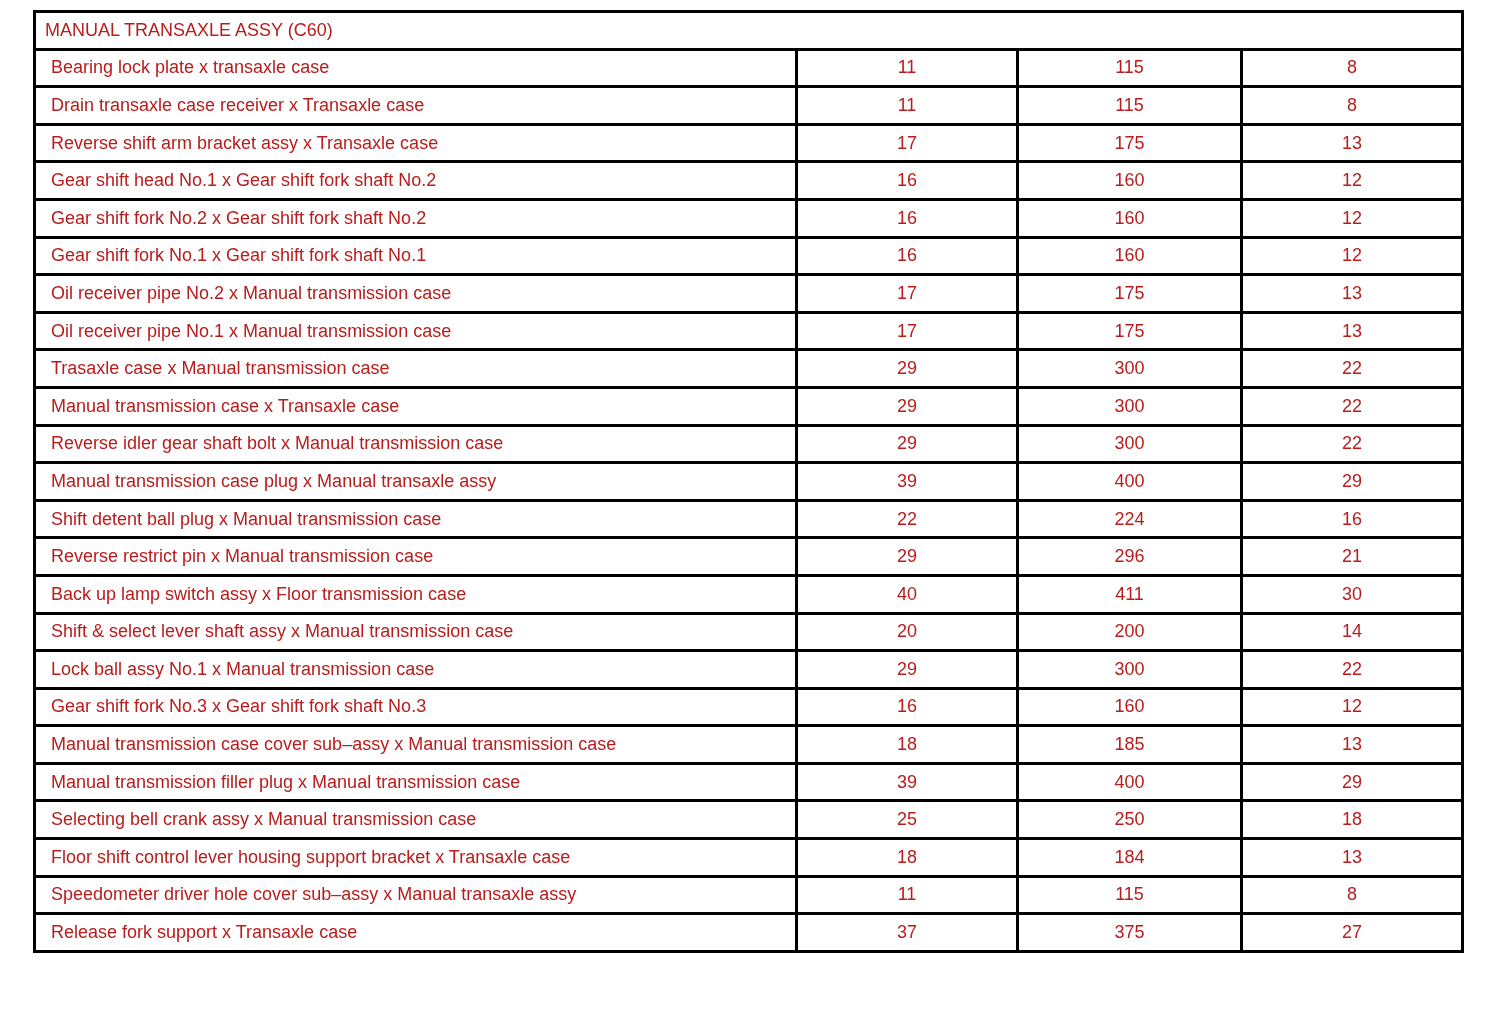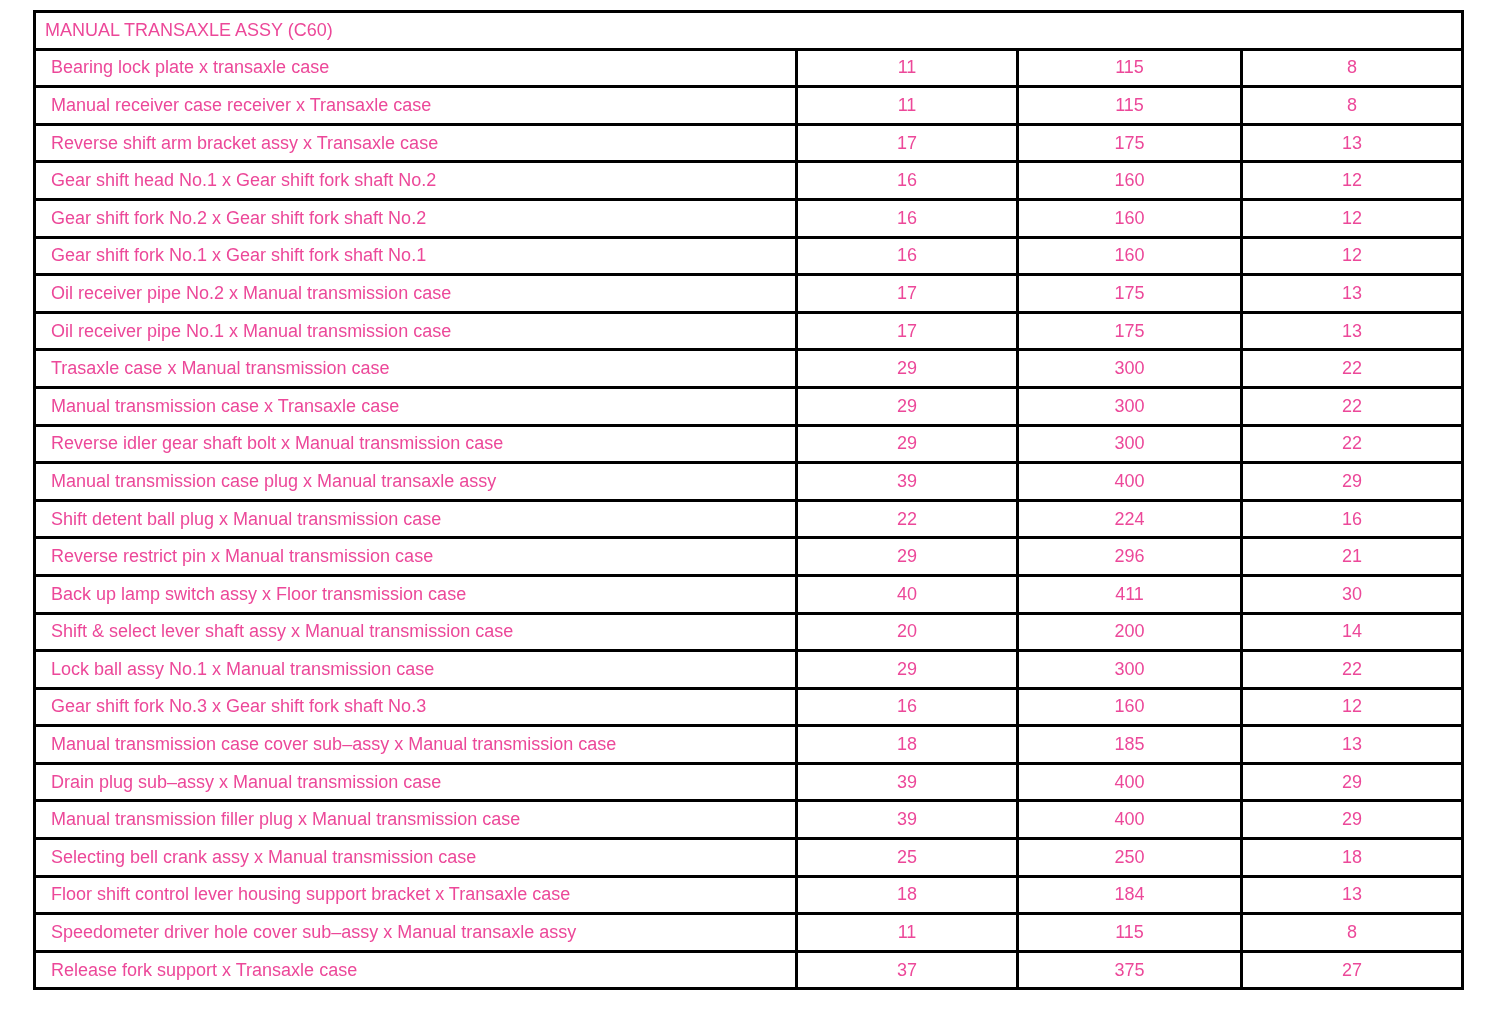--- a/index.html
+++ b/index.html
@@ -16,21 +16,21 @@
     background: #ffffff;
   }
   table.spec-table {
     position: absolute;
     left: 33px;
     top: 10px;
     width: 1428px;
     border-collapse: collapse;
     table-layout: fixed;
     font-size: 18px;
-    color: #ec4899;
+    color: #b91c1c;
   }
   table.spec-table th,
   table.spec-table td {
     border: 3px solid #000000;
     height: 34.6px;
     padding: 0;
     overflow: hidden;
     white-space: nowrap;
     font-weight: normal;
   }
@@ -64,21 +64,21 @@
       </tr>
     </thead>
     <tbody>
         <tr>
     <td class="desc">Bearing lock plate x transaxle case</td>
     <td class="num">11</td>
     <td class="num">115</td>
     <td class="num">8</td>
   </tr>
         <tr>
-    <td class="desc">Manual receiver case receiver x Transaxle case</td>
+    <td class="desc">Drain transaxle case receiver x Transaxle case</td>
     <td class="num">11</td>
     <td class="num">115</td>
     <td class="num">8</td>
   </tr>
         <tr>
     <td class="desc">Reverse shift arm bracket assy x Transaxle case</td>
     <td class="num">17</td>
     <td class="num">175</td>
     <td class="num">13</td>
   </tr>
@@ -170,26 +170,20 @@
     <td class="desc">Gear shift fork No.3 x Gear shift fork shaft No.3</td>
     <td class="num">16</td>
     <td class="num">160</td>
     <td class="num">12</td>
   </tr>
         <tr>
     <td class="desc">Manual transmission case cover sub–assy x Manual transmission case</td>
     <td class="num">18</td>
     <td class="num">185</td>
     <td class="num">13</td>
-  </tr>
-        <tr>
-    <td class="desc">Drain plug sub–assy x Manual transmission case</td>
-    <td class="num">39</td>
-    <td class="num">400</td>
-    <td class="num">29</td>
   </tr>
         <tr>
     <td class="desc">Manual transmission filler plug x Manual transmission case</td>
     <td class="num">39</td>
     <td class="num">400</td>
     <td class="num">29</td>
   </tr>
         <tr>
     <td class="desc">Selecting bell crank assy x Manual transmission case</td>
     <td class="num">25</td>

